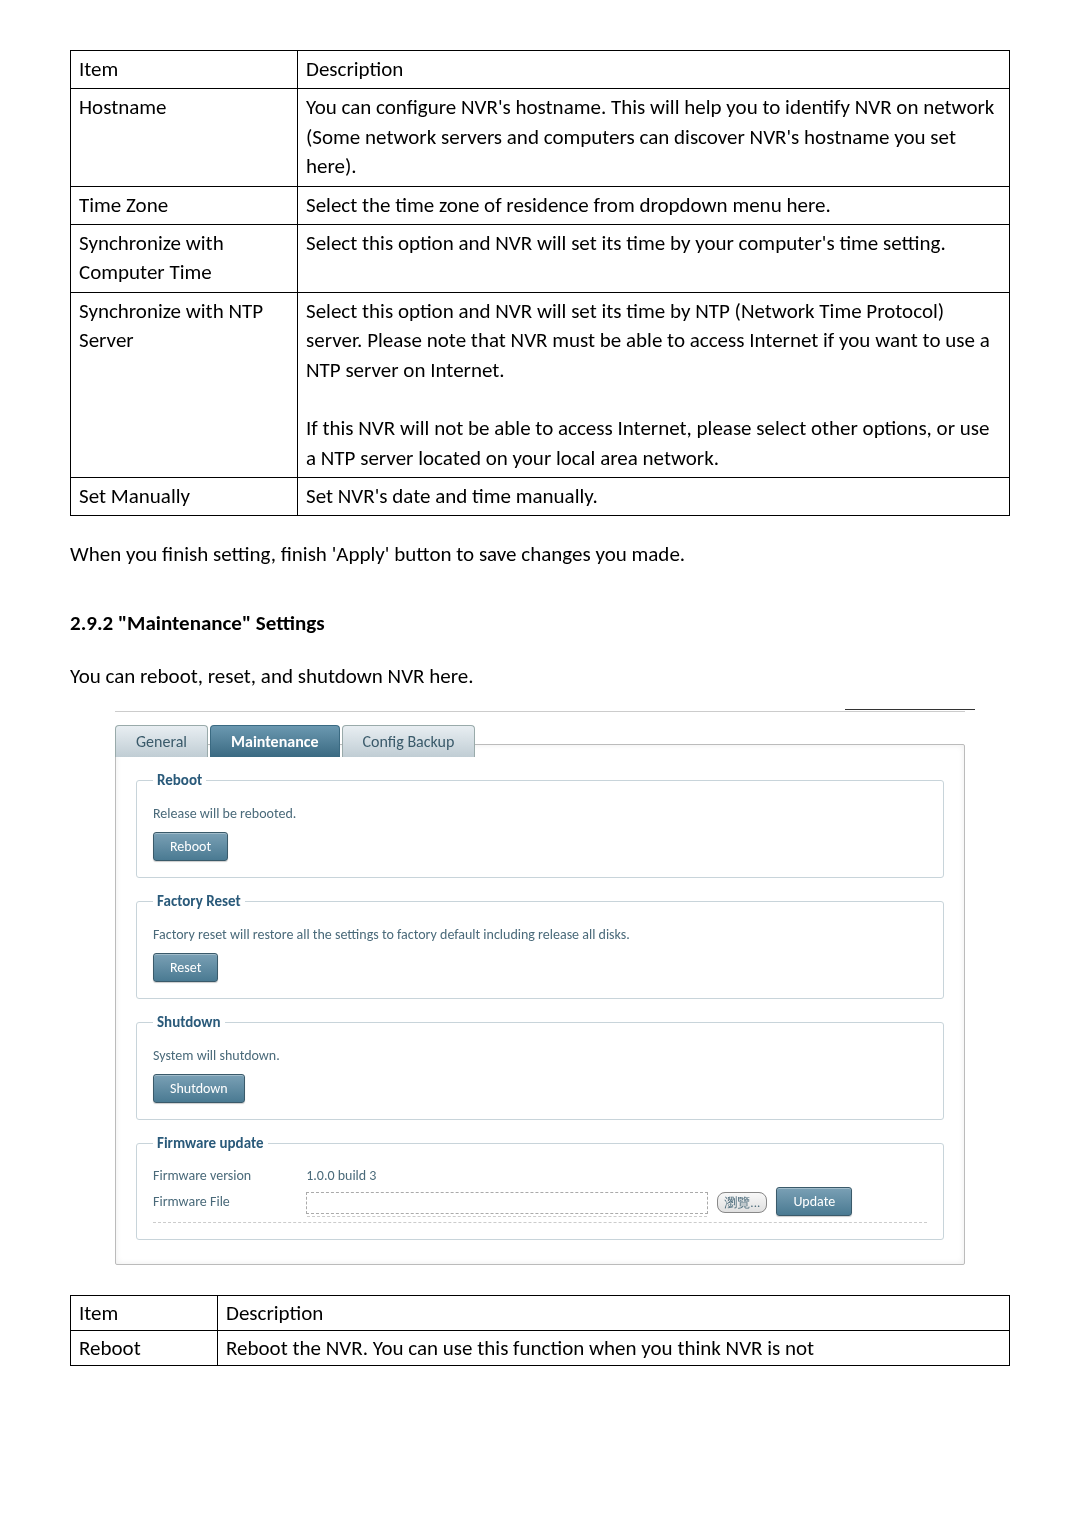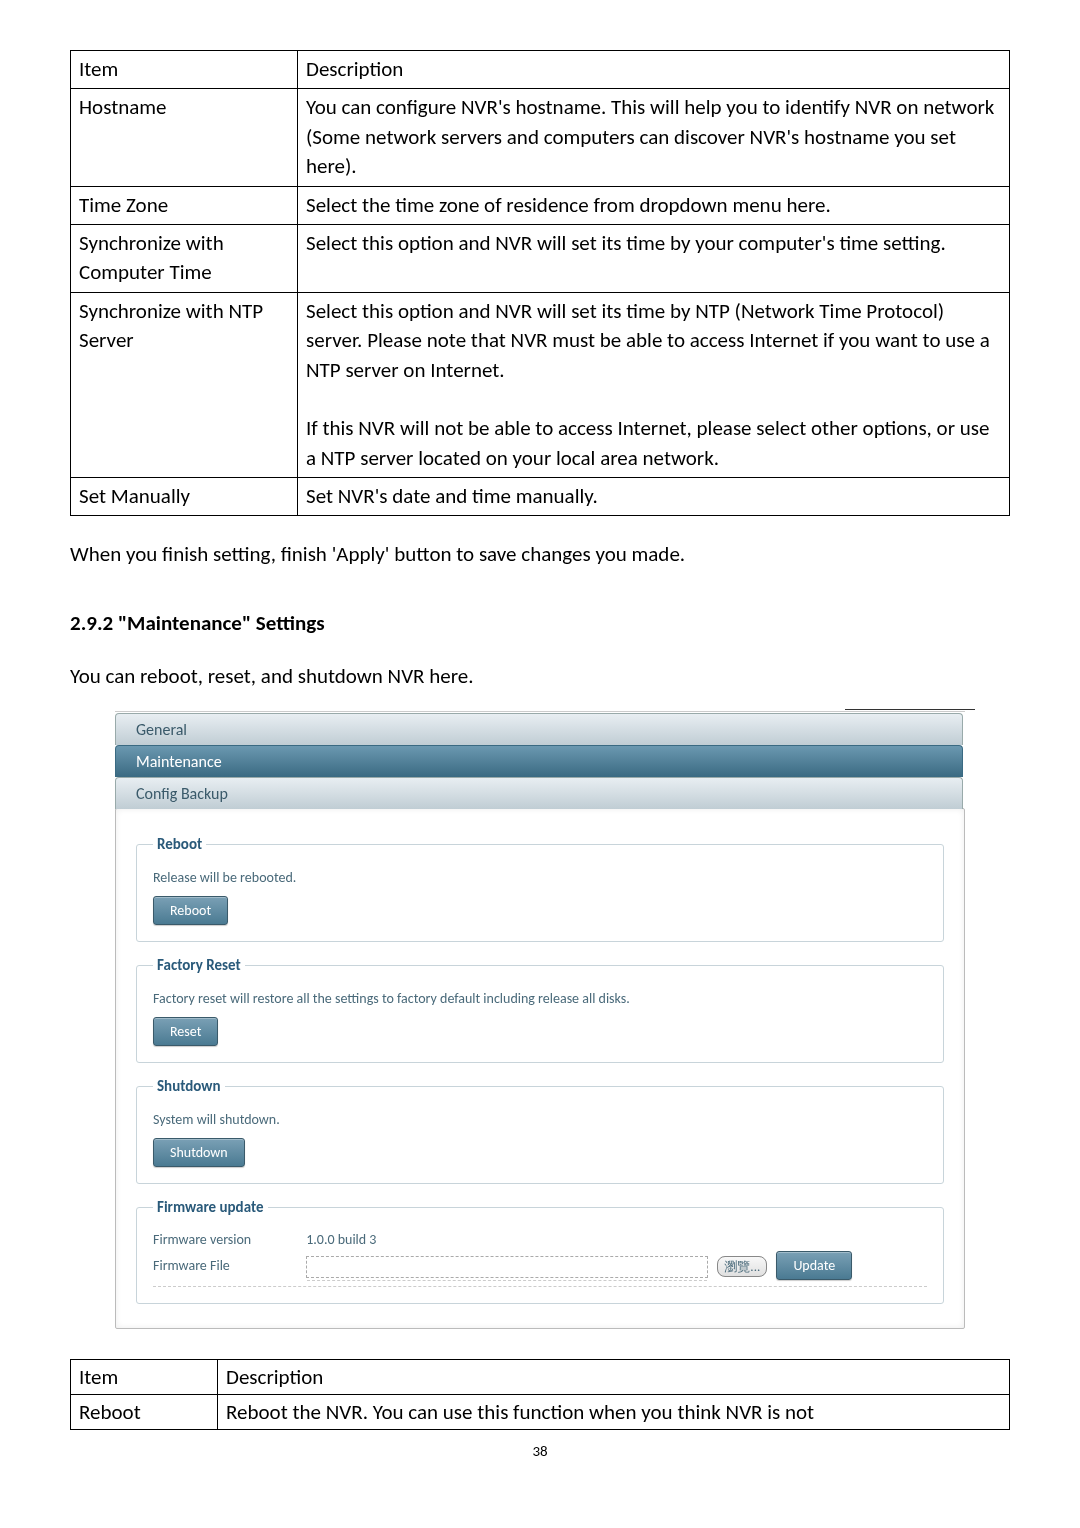--- a/index.html
+++ b/index.html
@@ -39,40 +39,39 @@
 }
 .screenshot {
   margin: 20px auto 30px auto;
   width: 850px;
   border-top: 1px solid #ccc;
   position: relative;
 }
 .tabs {
   display: flex;
   position: relative;
-  top: 1px;
-  flex-direction: column;
+  top: 13px;
 }
 .tab {
   padding: 6px 20px;
   font-size: 16px;
   border: 1px solid #9aa;
   border-bottom: none;
   margin-right: 2px;
   border-radius: 4px 4px 0 0;
   position: relative;
 }
 .tab.inactive {
   background: linear-gradient(#e8eef2, #c0cdd4);
   color: #3a5a6a;
 }
 .tab.active {
   background: linear-gradient(#6b98b0, #3a6a82);
   color: white;
-  font-weight: normal;
+  font-weight: bold;
   border-color: #3a6a82;
 }
 .panel {
   border: 1px solid #bbb;
   border-radius: 2px;
   padding: 12px 20px 10px 20px;
   background: white;
   box-shadow: inset 0 0 6px rgba(0,0,0,0.08);
 }
 fieldset {
@@ -259,15 +258,14 @@
     <td class="c1">Item</td>
     <td>Description</td>
   </tr>
   <tr>
     <td class="c1">Reboot</td>
     <td>Reboot the NVR. You can use this function when you think NVR is not</td>
   </tr>
 </tbody>
     </table>
 
-<div class="page-num">38</div>
 
 </div>
 
 </body></html>

